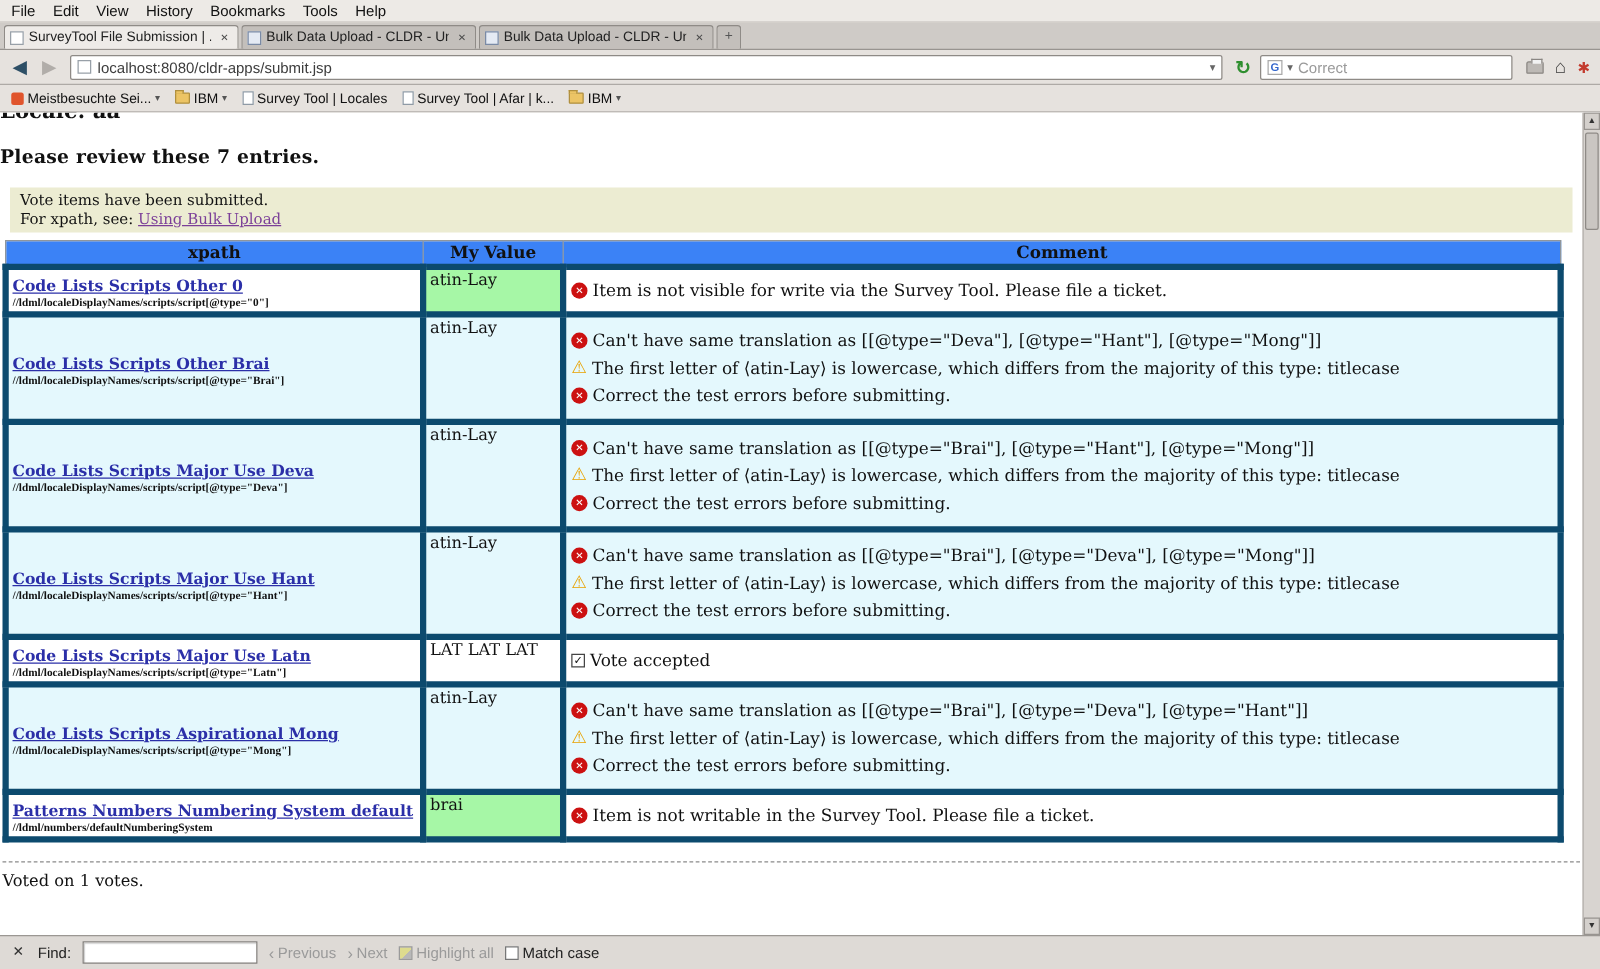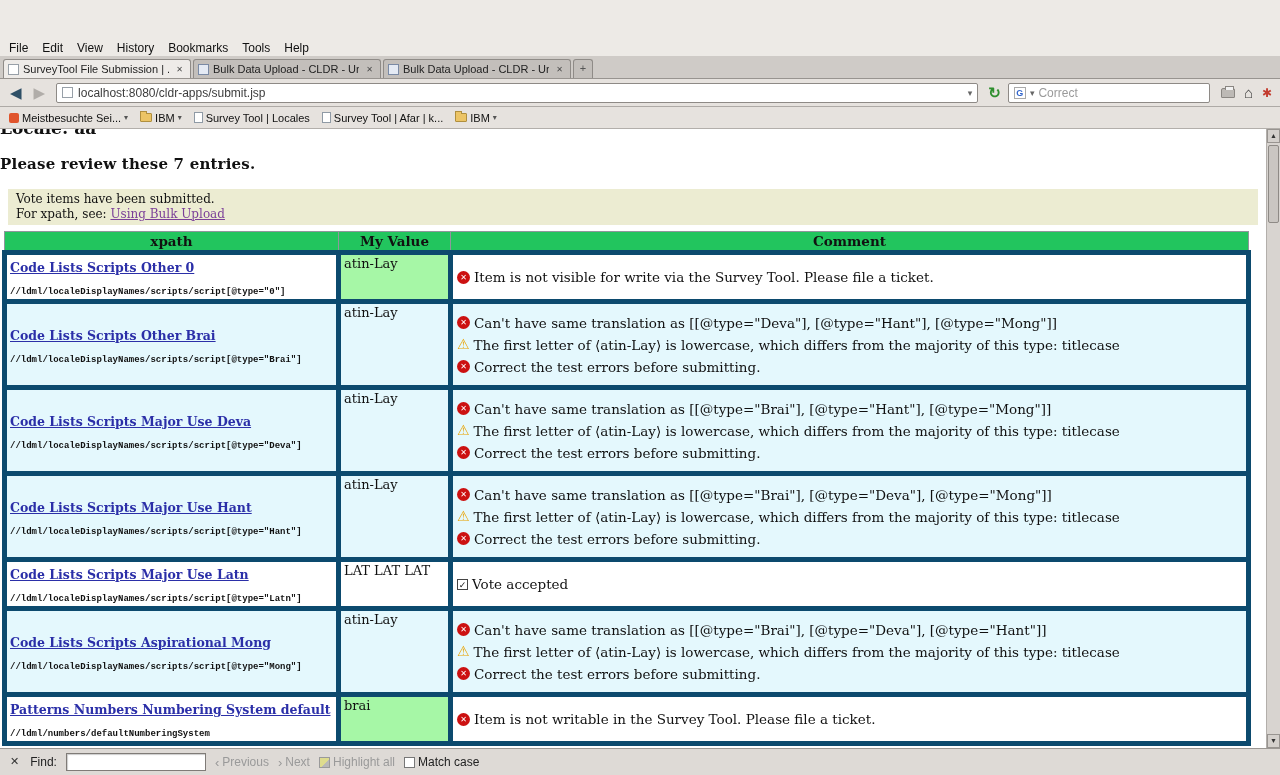--- a/index.html
+++ b/index.html
@@ -3,21 +3,21 @@
 <meta charset="utf-8">
 <style>
   * { box-sizing: border-box; margin: 0; padding: 0; }
   html,body { width:1280px; height:775px; overflow:hidden; }
   body { font-family:"Liberation Sans",sans-serif; background:#d4d0c8; color:#111; }
   .window { width:100%; height:100%; display:flex; flex-direction:column; }
 
   
   .menubar { flex:0 0 18px; background:#edeae6; border-bottom:1px solid #cfcbc7;
              display:flex; align-items:center; padding-left:2px; font-size:12px; }
-  .menu-item { padding:1px 7px; cursor:default;margin-top:40px; }
+  .menu-item { padding:1px 7px; cursor:default; }
 
   
   .tabbar { flex:0 0 20px; background:#cfcbc7; border-bottom:1px solid #989490;
             display:flex; align-items:flex-end; gap:2px; padding:2px 2px 0 3px; }
   .tab { width:188px; height:19px; display:flex; align-items:center; gap:4px; padding:0 4px;
          border:1px solid #8f8b87; border-bottom:none; border-radius:3px 3px 0 0;
          background:#c3bfbb; font-size:11px; color:#222; }
   .tab.active { background:#eeebe8; }
   .tab-title { flex:1; white-space:nowrap; overflow:hidden; }
   .tab-close { width:13px; height:13px; font:bold 8px/13px "DejaVu Sans",sans-serif;
@@ -69,32 +69,32 @@
           padding-left:0; font-family:"DejaVu Serif",serif; }
   .clip-head { height:9px; overflow:hidden; position:relative; }
   .clip-head span { position:absolute; top:-11px; left:0; font:bold 17px "DejaVu Serif",serif; }
   .review-h { font-size:15px; font-weight:bold; margin:17px 0 0 0; letter-spacing:.2px; }
   .notice { background:var(--notice_bg,#ececd2); margin:16px 8px 6px 8px; padding:3px 8px;
             font-size:12px; line-height:15px; }
   .notice a { color:#7b3f98; }
 
   .dtable { border-collapse:collapse; table-layout:fixed; width:1246px; margin-left:2px;
             border:1px solid #4a5560; font-family:"DejaVu Serif",serif; }
-  .dtable th { border:1px solid #8f969c; font-size:13.5px; padding:1px 2px; background:#22c55e; }
+  .dtable th { border:1px solid #8f969c; font-size:13.5px; padding:1px 2px; background:#3b82f6; }
   .dtable td { border:5px solid #0c4a6e; }
   .dtable tr.hrow { height:17px; }
   tr.tall { height:86px; }
   tr.short { height:26px; }
   tr.cyan td { background:var(--row_error_bg,#e4f8fd); }
   td.v-green { background:var(--value_accepted_bg,#a6f7a6) !important; }
   .xp-cell { padding:2px 3px; vertical-align:middle; }
   .xp-link { color:var(--link_blue,#2b2fa8); font-weight:bold; text-decoration:underline;
              font-size:12.5px; }
-  .xp-path { font-family:Liberation Mono, monospace; font-size:9px; font-weight:bold;
-             margin-top:11px; white-space:nowrap; overflow:hidden; }
+  .xp-path { font-family:Liberation Serif, serif; font-size:9px; font-weight:bold;
+             margin-top:0; white-space:nowrap; overflow:hidden; }
   .v-cell { vertical-align:top; padding:1px 3px; font-size:13px; }
   .c-cell { padding:2px 4px; font-size:13.5px; vertical-align:middle; }
   .cl { display:flex; align-items:center; gap:4px; margin:6px 0; }
   tr.short .cl { margin:1px 0; }
   .ico { flex:0 0 auto; }
   .ico-err { width:13px; height:13px; border-radius:7px; background:var(--error_icon,#cc1111);
              color:#fff; font:bold 8px/13px "DejaVu Sans",sans-serif; text-align:center; }
   .ico-warn { color:var(--warning_icon,#e8a200); font-size:14px; line-height:13px;
               font-family:"DejaVu Sans",sans-serif; }
   .ico-check { width:11px; height:11px; border:1px solid #444; background:#fff;

